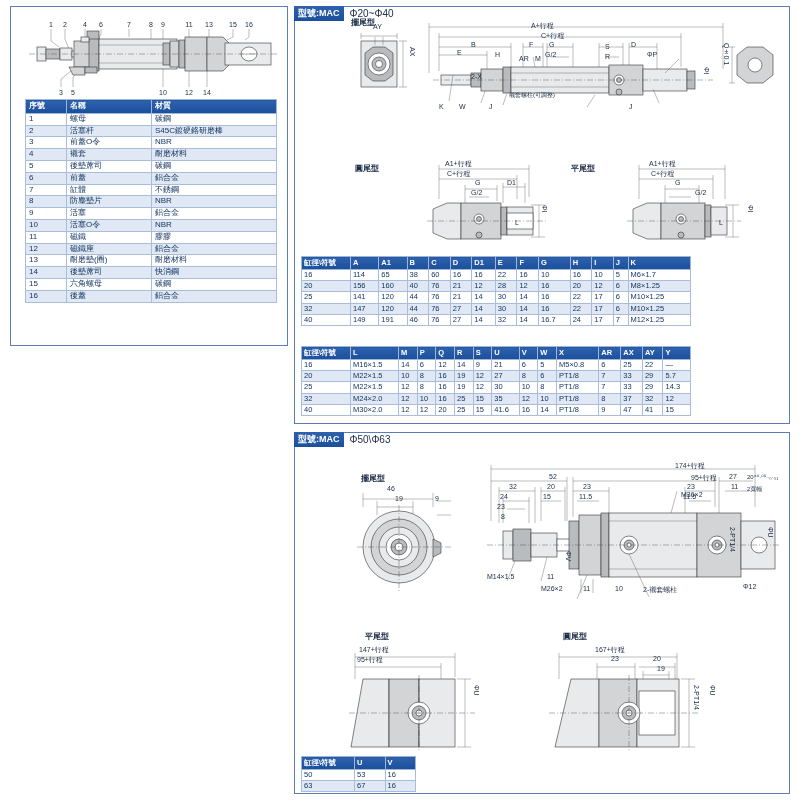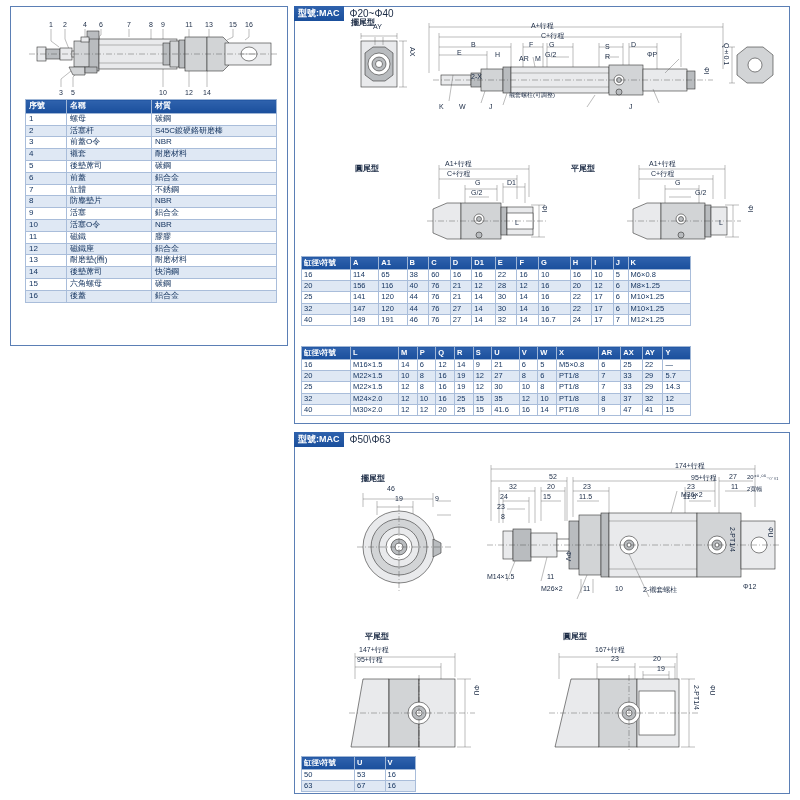--- a/index.html
+++ b/index.html
@@ -449,26 +449,26 @@
           <td>38</td>
           <td>60</td>
           <td>16</td>
           <td>16</td>
           <td>22</td>
           <td>16</td>
           <td>10</td>
           <td>16</td>
           <td>10</td>
           <td>5</td>
-          <td>M6×0.8</td>
+          <td>M6×1.7</td>
         </tr>
         <tr class="odd">
           <td>20</td>
           <td>156</td>
-          <td>116</td>
+          <td>160</td>
           <td>40</td>
           <td>76</td>
           <td>21</td>
           <td>12</td>
           <td>28</td>
           <td>12</td>
           <td>16</td>
           <td>20</td>
           <td>12</td>
           <td>6</td>

